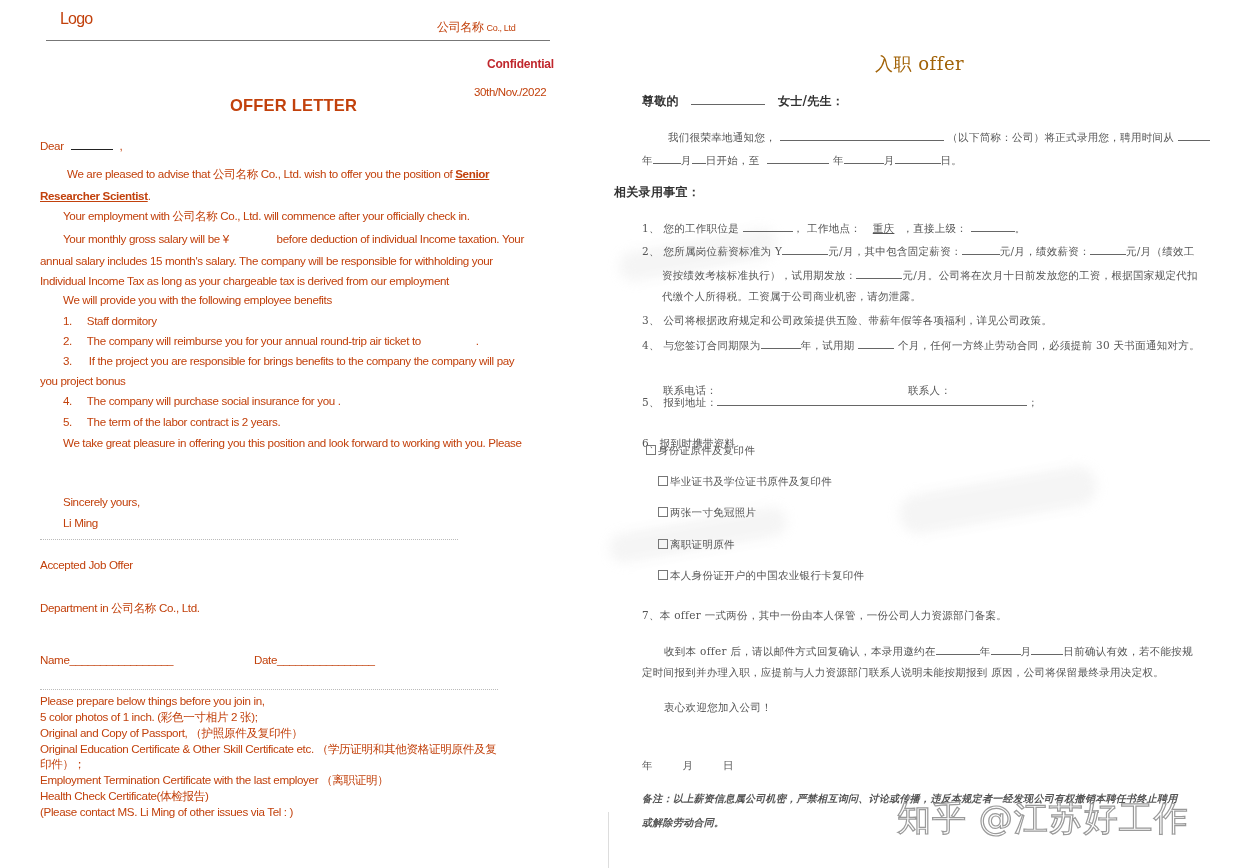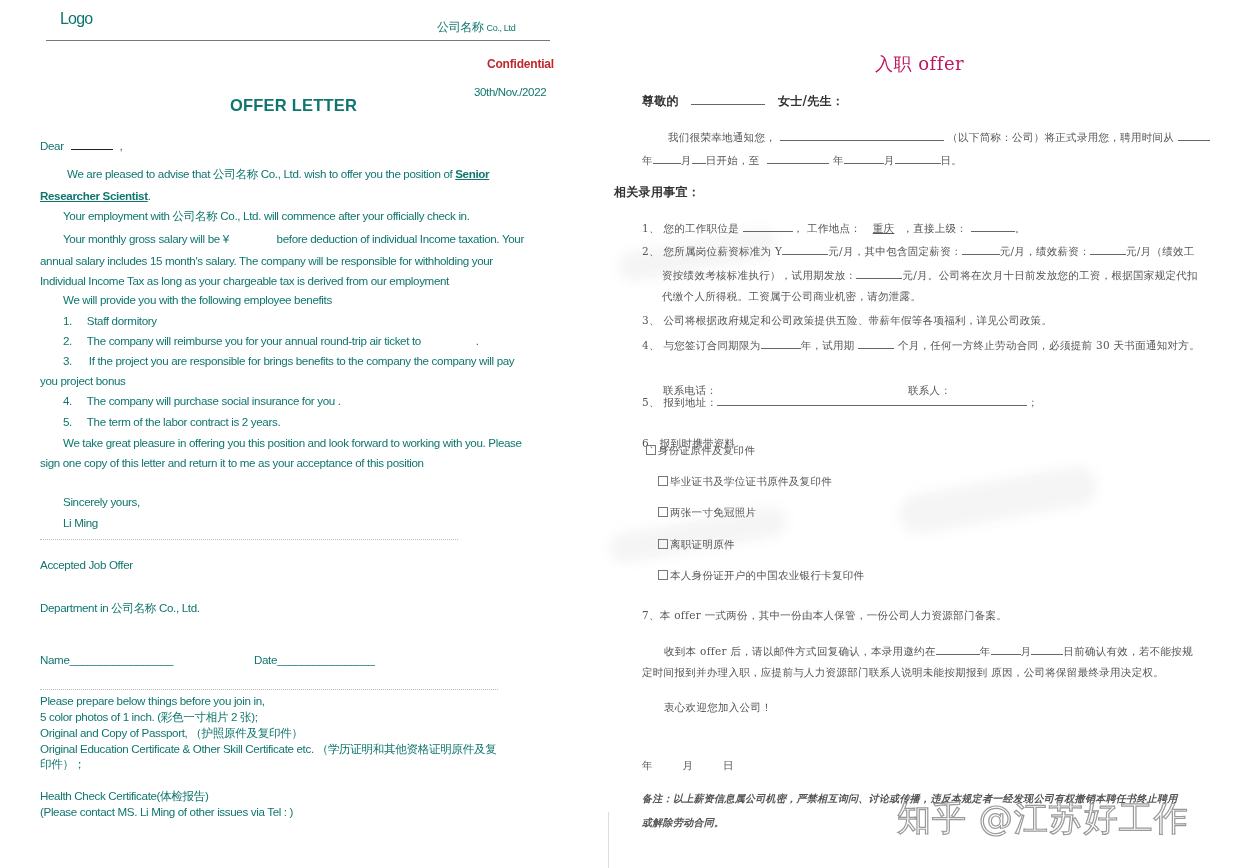--- a/index.html
+++ b/index.html
@@ -4,37 +4,37 @@
 <style>
   html, body { margin: 0; padding: 0; }
   body {
     width: 1233px; height: 868px; background: #ffffff; position: relative; overflow: hidden;
     font-family: "DejaVu Sans", "Liberation Sans", sans-serif; color: #111;
   }
   .abs { position: absolute; white-space: nowrap; }
 
   
   #left { position: absolute; left: 0; top: 0; width: 600px; height: 868px; }
-  .en { font-family: "Liberation Sans", "DejaVu Sans", sans-serif; font-size: 11.6px; letter-spacing: -0.35px; color: #0f766e; }
+  .en { font-family: "Liberation Sans", "DejaVu Sans", sans-serif; font-size: 11.6px; letter-spacing: -0.35px; color: #c2410c; }
   .logo { left: 60px; top: 10px; font-size: 16px; font-family: "Liberation Sans", sans-serif; letter-spacing: -0.8px; }
   .company-head { left: 437px; top: 19px; font-size: 12px; }
   .company-head small { font-size: 9px; }
   .header-rule { position: absolute; left: 46px; top: 40px; width: 504px; height: 1px; background: #777; }
   .confidential { left: 487px; top: 57px; font-size: 12px; font-weight: bold; color: #c0272d; letter-spacing: -0.2px; }
   .date { left: 474px; top: 86px; font-size: 11.5px; }
   .title { left: 230px; top: 96px; font-size: 16.5px; font-weight: bold; letter-spacing: 0.2px; }
   .blank-line { display: inline-block; border-bottom: 1px solid #222; height: 10px; vertical-align: baseline; }
   .pos { font-weight: bold; text-decoration: underline; }
   .dotted { position: absolute; height: 0; border-top: 1px dotted #bbb; }
 
   
   #right { position: absolute; left: 608px; top: 0; width: 625px; height: 868px; }
   #right .edge { position: absolute; left: 0; top: 812px; width: 1px; height: 56px; background: #ddd; }
   .cn { font-family: "DejaVu Serif", "Liberation Serif", serif; font-size: 10.5px; color: #555; letter-spacing: 0.3px; }
-  .cn-title { font-family: "DejaVu Serif", serif; font-size: 18px; color: #be185d; letter-spacing: 0.5px; }
+  .cn-title { font-family: "DejaVu Serif", serif; font-size: 18px; color: #a16207; letter-spacing: 0.5px; }
   .cn-bold { font-weight: bold; color: #333; font-size: 12px; }
   .ul { display: inline-block; border-bottom: 1px solid #666; height: 11px; vertical-align: baseline; }
   .cbox { display: inline-block; width: 8px; height: 8px; border: 1px solid #777; margin-right: 2px; vertical-align: -1px; }
   .note { font-style: italic; font-weight: bold; color: #555; }
   .watermark {
     left: 897px; top: 796px; font-size: 34px; color: rgba(255,255,255,0.92);
     -webkit-text-stroke: 1.2px #9a9a9a; letter-spacing: 1px; font-family: "DejaVu Sans", sans-serif;
   }
   .smudge { position: absolute; background: rgba(200,200,200,0.18); border-radius: 40px; filter: blur(6px); transform: rotate(-10deg); }
 </style>
@@ -95,21 +95,20 @@
   <div class="abs en" style="left:63px;top:394px;">
     <span>4.</span>
     <span style="margin-left:12px;">The company will purchase social insurance for you .</span>
   </div>
   <div class="abs en" style="left:63px;top:415px;">
     <span>5.</span>
     <span style="margin-left:12px;">The term of the labor contract is 2 years.</span>
   </div>
 
   <div class="abs en" style="left:63px;top:436px;">We take great pleasure in offering you this position and look forward to working with you. Please</div>
-  <div class="abs en" style="left:40px;top:456px;">sign one copy of this letter and return it to me as  your acceptance of this position</div>
 
   <div class="abs en" style="left:63px;top:495px;">Sincerely yours,</div>
   <div class="abs en" style="left:63px;top:516px;">Li Ming</div>
   <div class="dotted" style="left:40px;top:539px;width:418px;"></div>
 
   <div class="abs en" style="left:40px;top:558px;">Accepted Job Offer</div>
   <div class="abs en" style="left:40px;top:601px;">Department in   公司名称  Co., Ltd.</div>
 
   <div class="abs en" style="left:40px;top:653px;">
     <span>Name</span><span>_________________</span>
@@ -117,20 +116,21 @@
   <div class="abs en" style="left:254px;top:653px;">
     <span>Date</span><span>________________</span>
   </div>
   <div class="dotted" style="left:40px;top:689px;width:458px;"></div>
 
   <div class="abs en" style="left:40px;top:694px;">Please prepare below things before you join in,</div>
   <div class="abs en" style="left:40px;top:710px;">5 color photos of 1 inch. (彩色一寸相片  2 张);</div>
   <div class="abs en" style="left:40px;top:726px;">Original and Copy of Passport,  （护照原件及复印件）</div>
   <div class="abs en" style="left:40px;top:742px;">Original Education Certificate &amp; Other Skill Certificate etc.  （学历证明和其他资格证明原件及复</div>
   <div class="abs en" style="left:40px;top:757px;">印件）；</div>
+  <div class="abs en" style="left:40px;top:773px;">Employment Termination Certificate with the last employer  （离职证明）</div>
   <div class="abs en" style="left:40px;top:789px;">Health Check Certificate(体检报告)</div>
   <div class="abs en" style="left:40px;top:805px;">(Please contact MS. Li Ming of other issues via Tel :       )</div>
 </div>
 
 <div id="right">
   <div class="edge"></div>
   <div class="smudge" style="left:10px;top:240px;width:160px;height:30px;"></div>
   <div class="smudge" style="left:0px;top:520px;width:180px;height:30px;"></div>
   <div class="smudge" style="left:290px;top:480px;width:200px;height:40px;"></div>
 </div>

